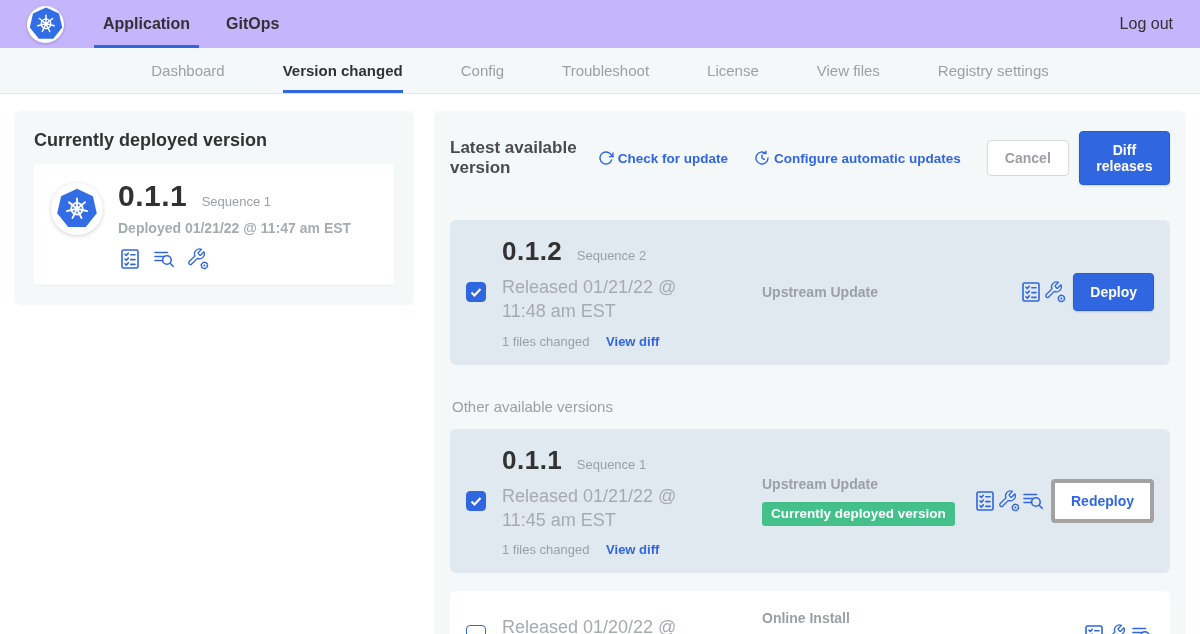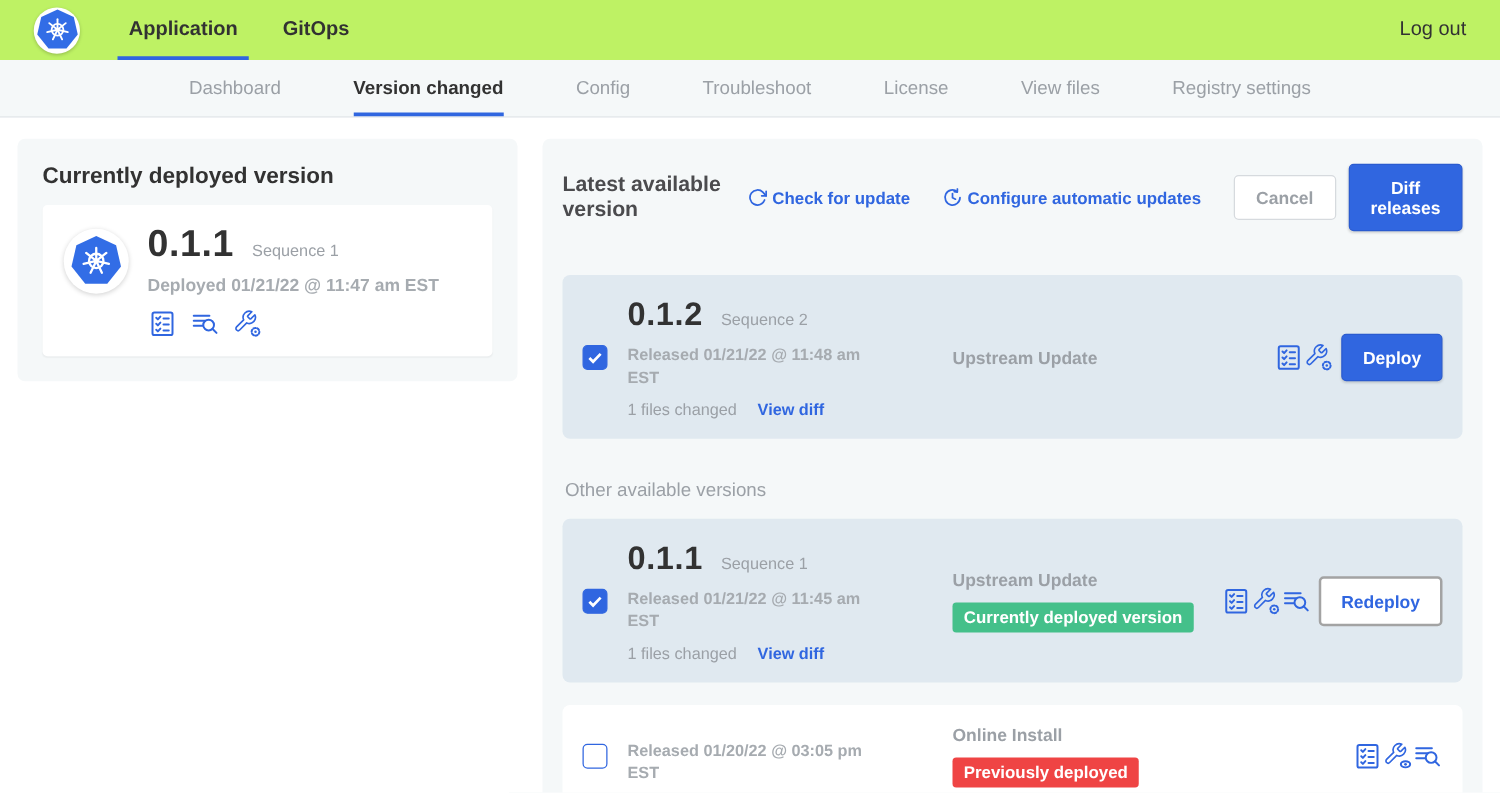--- a/index.html
+++ b/index.html
@@ -7,21 +7,21 @@
   body {
     width:1200px; height:634px; overflow:hidden;
     background:#ffffff;
     font-family:"Liberation Sans", sans-serif;
     color:#323232;
   }
   .icon { color:#3066e0; display:inline-block; vertical-align:middle; }
   svg.ic { stroke:currentColor; fill:none; stroke-width:1.6; stroke-linecap:round; stroke-linejoin:round; display:block; }
 
   
-  .header { height:48px; display:flex; align-items:center; padding:0 27px 0 27px; background:#bef264; }
+  .header { height:48px; display:flex; align-items:center; padding:0 27px 0 27px; background:#c4b5fd; }
   .logo-circle { width:37px; height:37px; border-radius:50%; background:#fff;
     box-shadow:0 1px 3px rgba(0,0,0,.22); display:flex; align-items:center; justify-content:center; margin-right:30px; }
   .header-tab { font-size:16px; font-weight:bold; color:#323232; padding:0 9px; height:48px;
     line-height:48px; position:relative; margin-right:18px; cursor:pointer; }
   .header-tab.active::after { content:""; position:absolute; left:0; right:0; bottom:0; height:3px; background:#3066e0; }
   .header-spacer { flex:1; }
   .add-btn { background:#fff; border:1.5px solid #3066e0; color:#3066e0; font-weight:bold;
     font-size:15px; border-radius:18px; padding:8px 21px; font-family:inherit; cursor:pointer; }
   .logout { font-size:16px; color:#323232; margin-left:28px; cursor:pointer; }
 
@@ -47,36 +47,36 @@
   .icon-row { display:flex; gap:10px; margin-top:11px; align-items:center; }
 
   .right-panel { flex:1; background:#f5f8f9; border-radius:6px; padding:16px; min-height:507px; }
   .panel-head { display:flex; align-items:center; margin:4px 0 17px 0; }
   .panel-title { font-size:17px; font-weight:bold; color:#4b4b4e; margin-right:16px; }
   .head-link { display:flex; align-items:center; gap:4px; color:#3066e0; font-size:13.5px;
     font-weight:bold; margin-right:26px; cursor:pointer; white-space:nowrap; }
   .btn { font-family:inherit; font-weight:bold; font-size:14px; border-radius:4px; cursor:pointer; }
   .btn-cancel { background:#fff; border:1px solid #d6dade; color:#9ba0a6; padding:9px 17px; margin-right:10px; }
   .btn-primary { background:#3066e0; border:1px solid #2a5bd0; color:#fff; padding:10px 16px; box-shadow:0 1px 2px rgba(0,0,0,.15); }
-  .btn-secondary { background:#fff; border:2px solid #a3a3a3; color:#3066e0; padding:10px 16px; }
+  .btn-secondary { background:#fff; border:4px solid #a3a3a3; color:#3066e0; padding:10px 16px; }
 
   .version-row { border-radius:6px; padding:16px; display:flex; align-items:center; }
   .row-highlight { background:#e0e9f0; }
   .row-plain { background:#ffffff; }
   .other-label { font-size:15px; color:#9ba0a6; margin:33px 0 14px 2px; }
   .gap-row1 { margin-bottom:0;margin-top:35px; }
 
   .checkbox { width:20px; height:20px; border-radius:4px; border:1.5px solid #3066e0; background:#fff;
     flex:none; margin-right:16px; display:flex; align-items:center; justify-content:center; cursor:pointer; }
   .checkbox svg { visibility:hidden; }
   .checkbox.checked { background:#3066e0; border-color:#3066e0; }
   .checkbox.checked svg { visibility:visible; }
 
   .version-info { width:222px; flex:none; }
-  .released { font-size:13px; font-weight:bold; color:#a6abb0; margin-top:8px; max-width:200px; line-height:1.35; }
+  .released { font-size:18px; font-weight:normal; color:#a6abb0; margin-top:8px; max-width:200px; line-height:1.35; }
   .files-line { margin-top:10px; font-size:13px; color:#9ba0a6; }
   .view-diff { color:#3066e0; font-weight:bold; margin-left:13px; cursor:pointer; }
 
   .source-col { flex:1; padding-left:38px; }
   .source-label { font-size:14px; font-weight:bold; color:#9ba0a6; }
   .badge { display:inline-block; margin-top:10px; padding:4px 9px 5px 9px; border-radius:3px;
     color:#fff; font-weight:bold; font-size:13.5px; }
   .badge-green { background:#44c08a; }
   .badge-gray  { background:#ef4444; }
 

